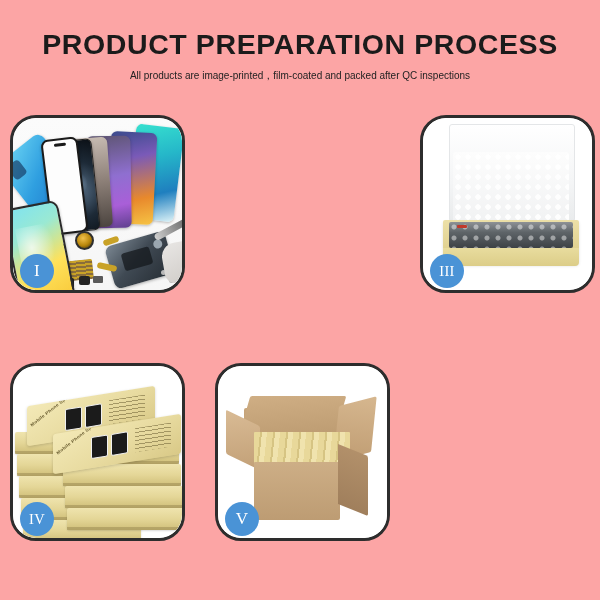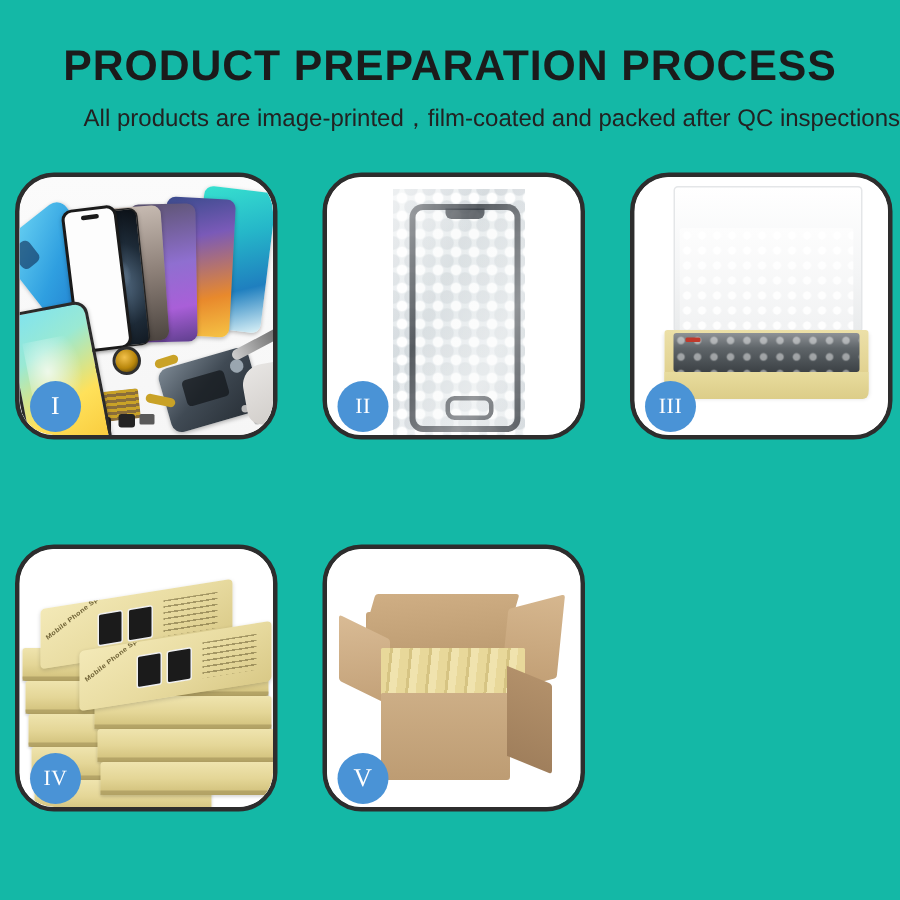--- a/index.html
+++ b/index.html
@@ -11,21 +11,21 @@
     width: 600px;
     height: 600px;
     overflow: hidden;
     font-family: "Liberation Sans", sans-serif;
     -webkit-font-smoothing: antialiased;
   }
   .page {
     position: relative;
     width: 600px;
     height: 600px;
-    background: #14b8a6;
+    background: #fca5a5;
   }
 
   
   .header {
     position: absolute;
     top: 0; left: 0;
     width: 600px;
     text-align: center;
   }
   .title {
@@ -35,25 +35,24 @@
     font-weight: bold;
     letter-spacing: 0.6px;
     color: #1b1b1b;
     font-family: "Liberation Sans", sans-serif;
     line-height: 1.05;
     white-space: nowrap;
   }
   .subtitle {
     margin: 0;
     padding-top: 9px;
-    font-size: 16px;
+    font-size: 10px;
     color: #222222;
     font-family: "Liberation Sans", sans-serif;
     white-space: nowrap;
-    text-align: right;
   }
 
   
   .grid {
     position: absolute;
     top: 115px;
     left: 10px;
     width: 585px;
   }
   .row {
@@ -533,33 +532,20 @@
             <div class="part speaker"></div>
             <div class="part screw1"></div>
             <div class="part screw2"></div>
             <div class="part tool"></div>
             <div class="part hand"></div>
           </div>
         </div>
         <div class="badge">I</div>
       </div>
 
-      <div class="panel p2">
-        <div class="panel-inner">
-          <div class="scene2">
-            <div class="bubble-sheet">
-              <div class="screen-outline">
-                <div class="home-btn"></div>
-              </div>
-              <div class="bubble-gloss"></div>
-            </div>
-          </div>
-        </div>
-        <div class="badge wide">II</div>
-      </div>
 
       <div class="panel p3">
         <div class="panel-inner">
           <div class="scene3">
             <div class="lidflap"></div>
             <div class="foam"></div>
             <div class="box3-body"></div>
             <div class="box3-inner"></div>
             <div class="box3-redmark"></div>
             <div class="box3-frontlip"></div>

